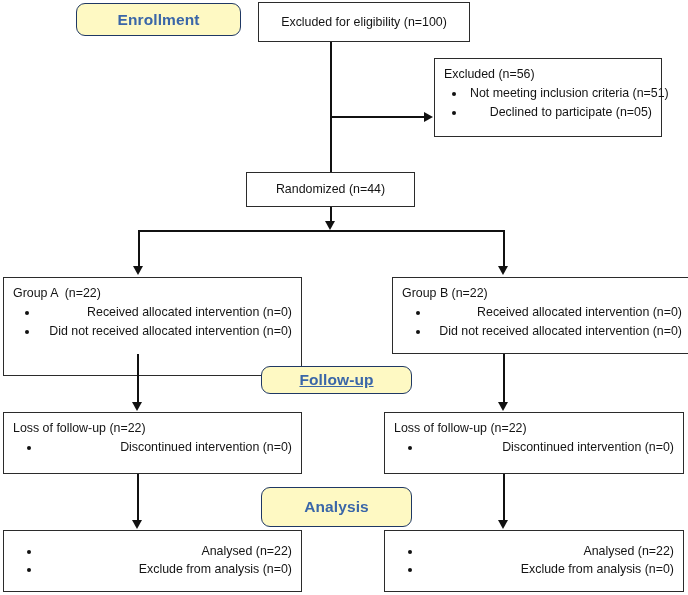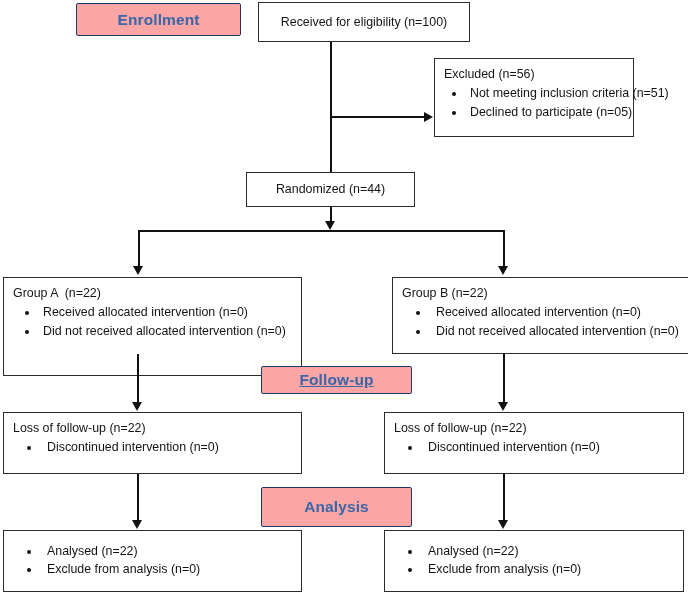--- a/index.html
+++ b/index.html
@@ -12,23 +12,23 @@
     width:688px;
     height:595px;
     background:#ffffff;
     overflow:hidden;
   }
 
   
   .stage-pill{
     position:absolute;
     box-sizing:border-box;
-    background:#fca5a5;
+    background:#fef9c3;
     border:1.6px solid #1f3864;
-    border-radius:2px;
+    border-radius:9px;
     color:#3a66a8;
     font-weight:bold;
     font-size:15.5px;
     letter-spacing:.1px;
     display:flex;
     align-items:center;
     justify-content:center;
   }
 
   
@@ -48,20 +48,21 @@
   ul.bullets{
     list-style:none;
     margin:0;
     padding:0;
   }
   ul.bullets li{
     position:relative;
     padding-left:30px;
     margin:2px 0;
     white-space:pre;
+    text-align:right;
   }
   ul.bullets li:before{
     content:"";
     position:absolute;
     left:12px;
     top:7px;
     width:4px;height:4px;
     border-radius:50%;
     background:#111;
   }
@@ -91,29 +92,29 @@
 </head>
 <body>
 
 <div id="canvas">
 
   <div class="stage-pill" style="left:76px;top:3px;width:165px;height:33px;">
     <span>Enrollment</span>
   </div>
 
   <div class="box center" style="left:258px;top:2px;width:212px;height:40px;">
-    <span>Received for eligibility (n=100)</span>
+    <span>Excluded for eligibility (n=100)</span>
   </div>
 
   <div class="vline" style="left:330px;top:42px;height:130px;"></div>
 
   <div class="hline" style="left:330px;top:116px;width:94px;"></div>
   <div class="arrow-right" style="left:424px;top:111.5px;"></div>
 
-  <div class="box" style="left:434px;top:58px;width:200px;height:79px;">
+  <div class="box" style="left:434px;top:58px;width:228px;height:79px;">
     <div class="pad">
       <div class="head-line">Excluded (n=56)</div>
       <ul class="bullets ind-sm">
         <li>Not meeting inclusion criteria (n=51)</li>
         <li>Declined to participate (n=05)</li>
       </ul>
     </div>
   </div>
 
   <div class="box center" style="left:246px;top:172px;width:169px;height:35px;">

